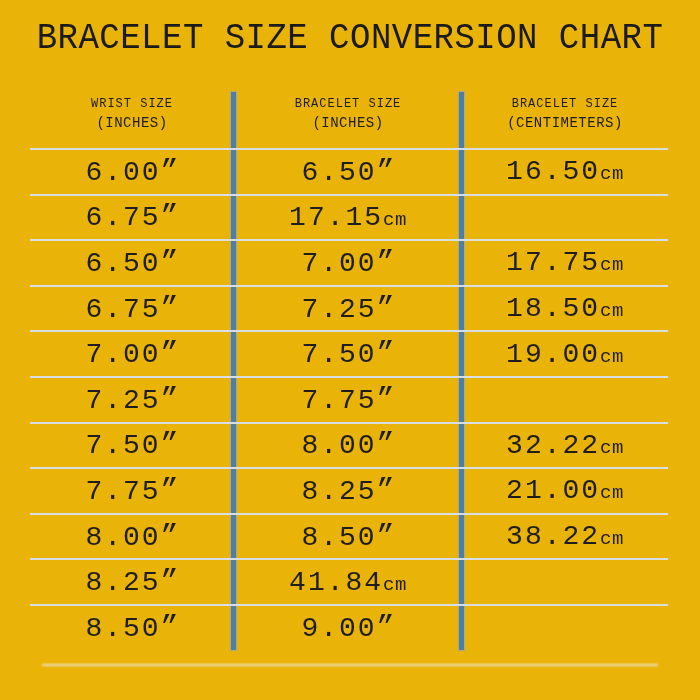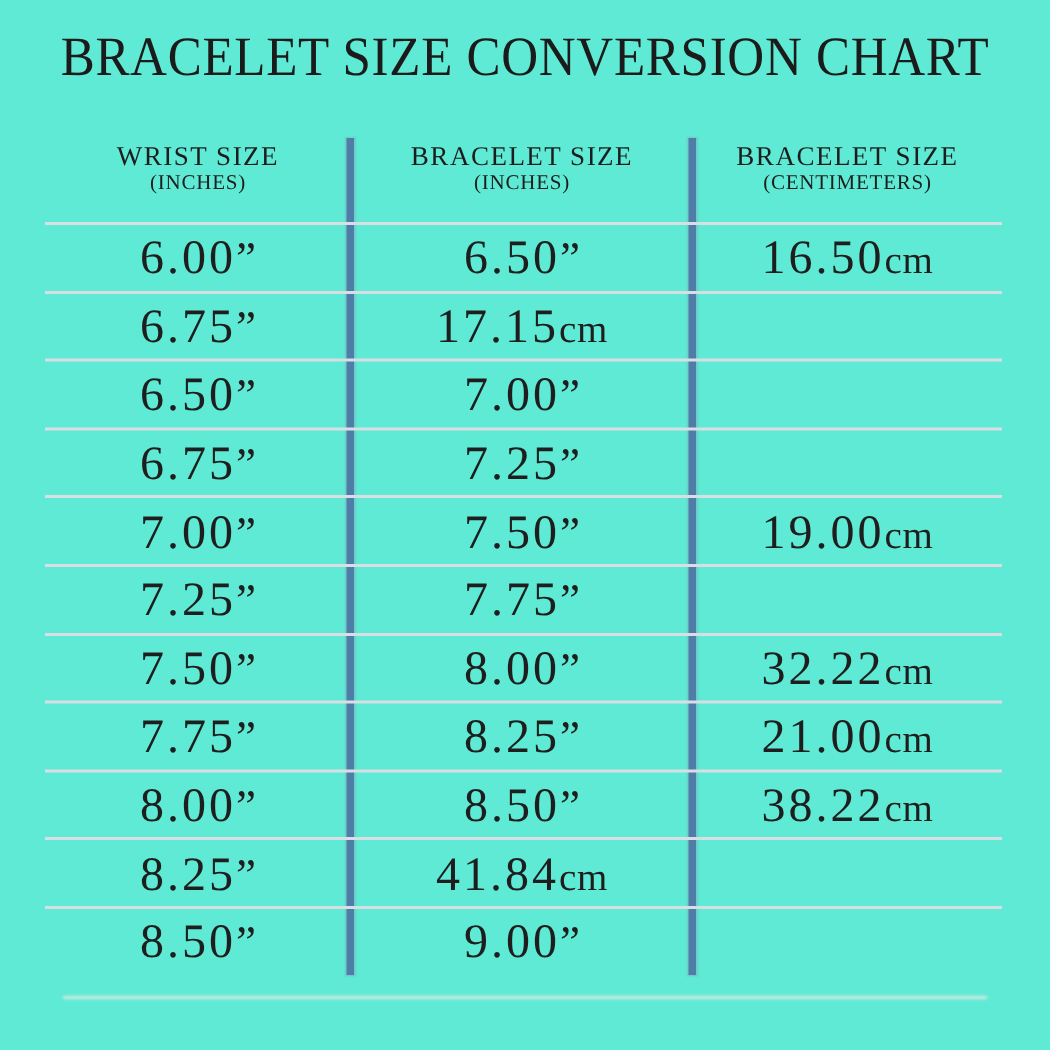--- a/index.html
+++ b/index.html
@@ -4,22 +4,22 @@
 <style>
   html, body {
     margin: 0;
     padding: 0;
     background: #ffffff;
   }
   .page {
     position: relative;
     width: 700px;
     height: 700px;
-    background: #5eead4;
-    font-family: Liberation Serif, serif;
+    background: #eab308;
+    font-family: Liberation Mono, monospace;
     color: #1d1d1d;
     overflow: hidden;
   }
   .title {
     position: absolute;
     top: 17px;
     left: 0;
     width: 700px;
     text-align: center;
     font-size: 37px;
@@ -40,21 +40,21 @@
     display: grid;
     grid-template-columns: 204px 228px 206px;
     height: 58px;
     align-items: start;
   }
   .header-cell {
     text-align: center;
     padding-top: 3px;
   }
   .header-label {
-    font-size: 18px;
+    font-size: 12px;
     letter-spacing: 1px;
     line-height: 22px;
     color: #1d1d1d;
   }
   .header-sublabel {
     font-size: 14px;
     letter-spacing: 0.5px;
     line-height: 16px;
     color: #1d1d1d;
   }
@@ -64,30 +64,30 @@
     height: 45.6px;
     box-sizing: border-box;
     border-top: 2px solid #d8dfe4;
     align-items: center;
   }
   .cell {
     text-align: center;
     white-space: nowrap;
   }
   .num {
-    font-size: 32px;
+    font-size: 28px;
     letter-spacing: 2px;
     color: #1e1e1e;
   }
   .unit-in {
     font-size: 30px;
     color: #1e1e1e;
   }
   .unit-cm {
-    font-size: 26px;
+    font-size: 19px;
     letter-spacing: 0.5px;
     color: #1e1e1e;
   }
   .v-divider {
     position: absolute;
     top: 92px;
     width: 5px;
     height: 558px;
     background: #4e7da7;
     box-shadow: 0 0 1px 1px rgba(134,166,192,0.55);
@@ -139,25 +139,27 @@
     </div>
 
     <div class="row">
       <div class="cell"><span class="num">6.75</span><span class="unit-in">”</span></div>
       <div class="cell"><span class="num">17.15</span><span class="unit-cm">cm</span></div>
     </div>
 
     <div class="row">
       <div class="cell"><span class="num">6.50</span><span class="unit-in">”</span></div>
       <div class="cell"><span class="num">7.00</span><span class="unit-in">”</span></div>
+      <div class="cell"><span class="num">17.75</span><span class="unit-cm">cm</span></div>
     </div>
 
     <div class="row">
       <div class="cell"><span class="num">6.75</span><span class="unit-in">”</span></div>
       <div class="cell"><span class="num">7.25</span><span class="unit-in">”</span></div>
+      <div class="cell"><span class="num">18.50</span><span class="unit-cm">cm</span></div>
     </div>
 
     <div class="row">
       <div class="cell"><span class="num">7.00</span><span class="unit-in">”</span></div>
       <div class="cell"><span class="num">7.50</span><span class="unit-in">”</span></div>
       <div class="cell"><span class="num">19.00</span><span class="unit-cm">cm</span></div>
     </div>
 
     <div class="row">
       <div class="cell"><span class="num">7.25</span><span class="unit-in">”</span></div>

